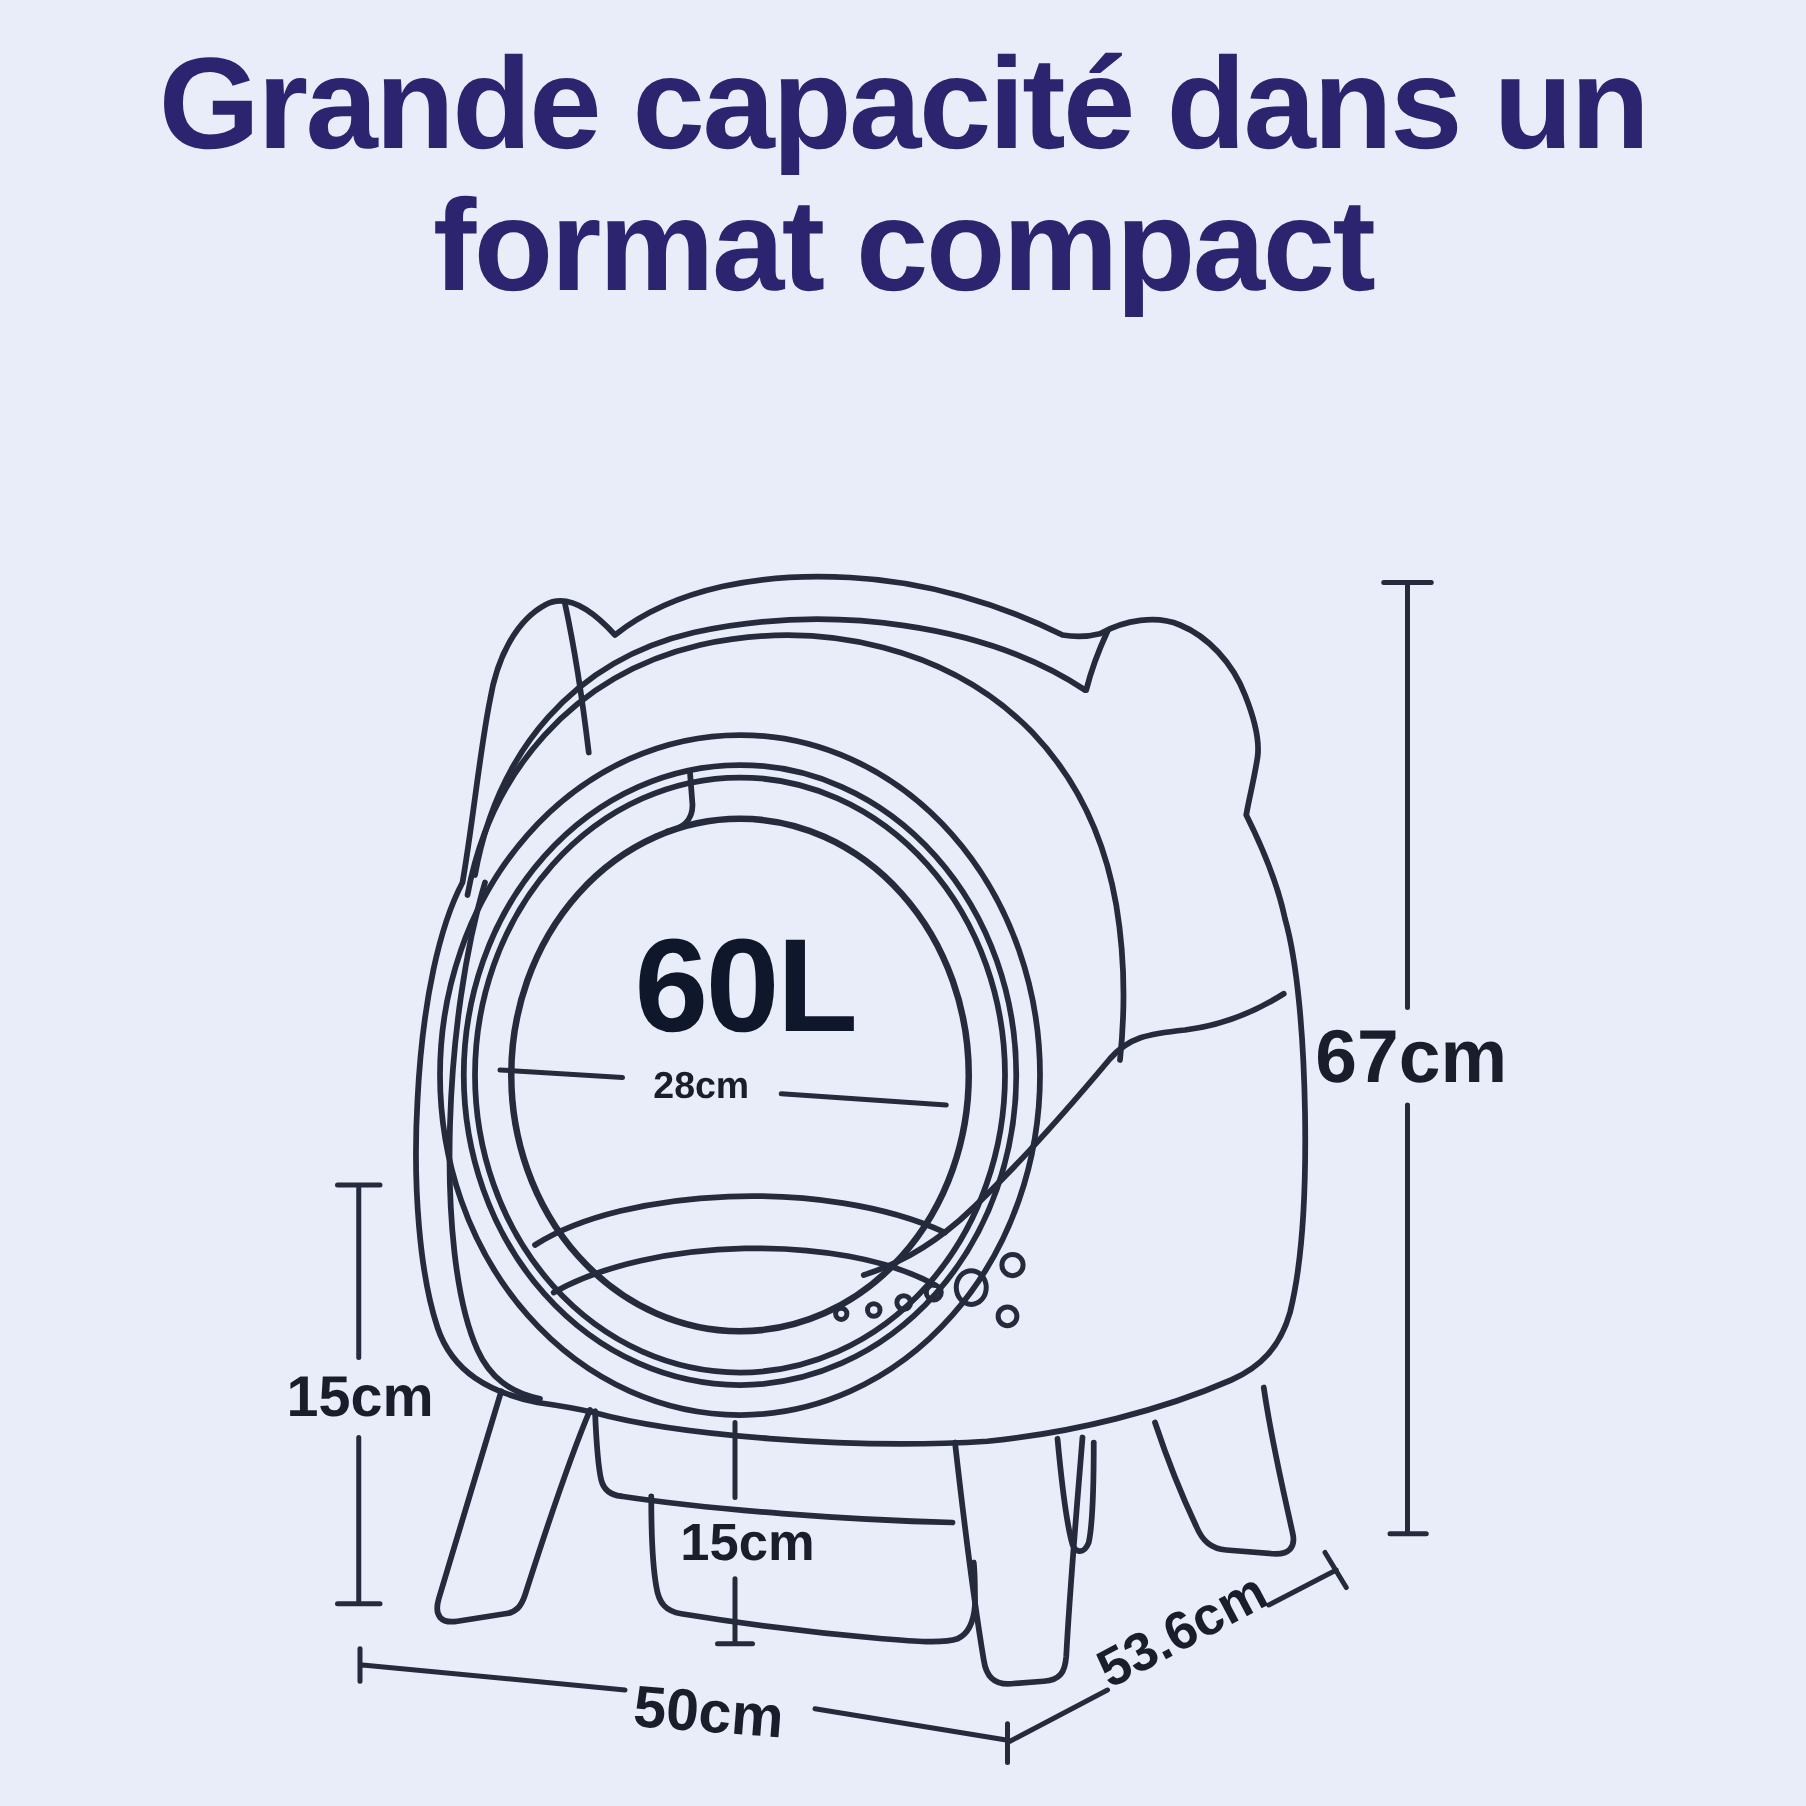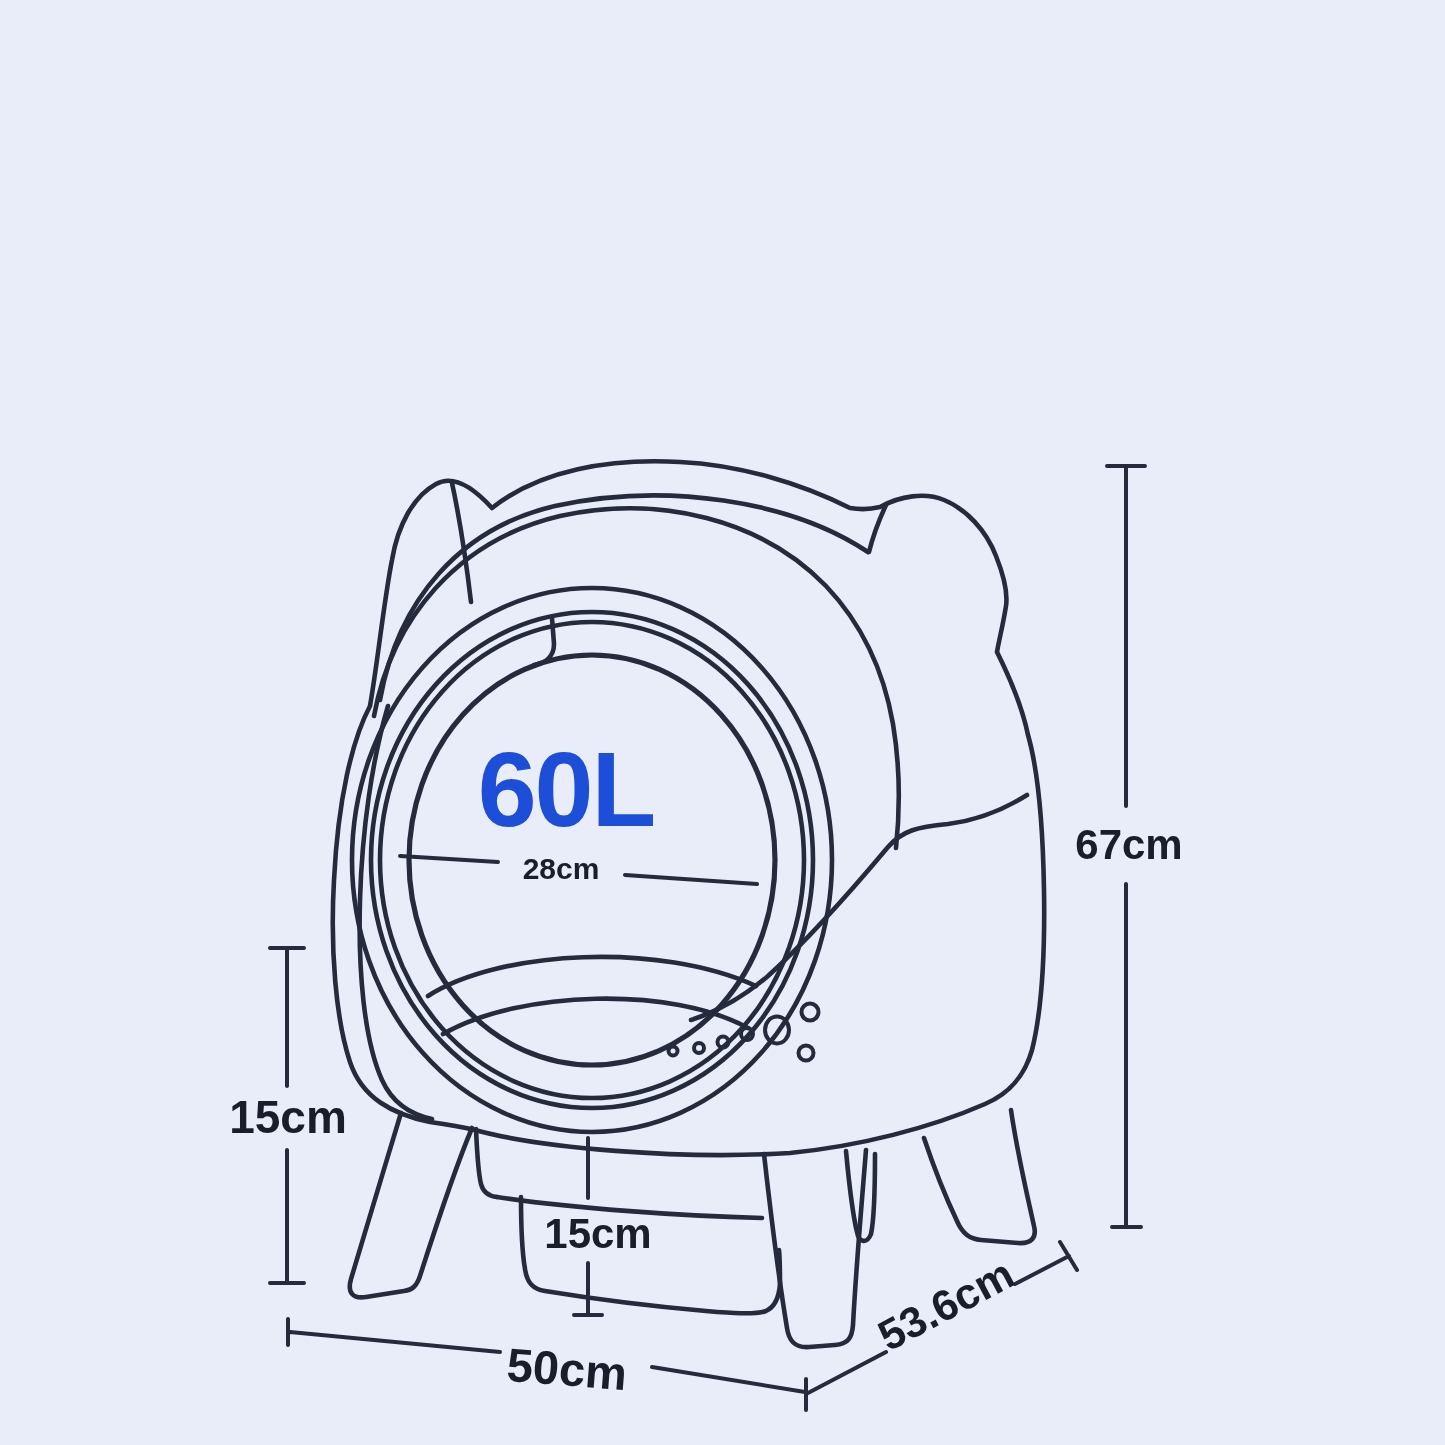--- a/index.html
+++ b/index.html
@@ -15,33 +15,37 @@
   }
   .subtitle{
     position:absolute;left:64px;top:298px;
     font-size:39px;line-height:1.62;font-weight:500;color:#2a2363;
   }
   svg.art{position:absolute;left:0;top:0;width:1445px;height:1445px;}
   .dim{
     position:absolute;font-weight:700;color:#1a1d2b;white-space:nowrap;
     transform:translate(-50%,-50%);
   }
-  .capacity{left:566px;top:789px;font-size:106px;font-weight:800;color:#1d4ed8;letter-spacing:-2px;}
+  .capacity{left:596px;top:789px;font-size:106px;font-weight:800;color:#0f172a;letter-spacing:-2px;}
   .d28 {left:561px;top:869px;font-size:30px;}
-  .d67 {left:1129px;top:845px;font-size:42px;}
+  .d67 {left:1129px;top:845px;font-size:60px;}
   .d15l{left:288px;top:1117px;font-size:46px;}
   .d15d{left:598px;top:1234px;font-size:42px;}
   .d50 {left:567px;top:1369px;font-size:47px;transform:translate(-50%,-50%) rotate(4.5deg);}
   .d536{left:946px;top:1305px;font-size:43px;transform:translate(-50%,-50%) rotate(-28deg);}
 </style>
 </head>
 <body>
 
 <div class="stage">
 
+  <div class="title">
+    <div>Grande capacité dans un</div>
+    <div>format compact</div>
+  </div>
 
   <div class="subtitle">
   </div>
 
   <svg class="art" viewBox="0 0 1445 1445" fill="none" stroke="#252b3d" stroke-width="4.6" stroke-linecap="round" stroke-linejoin="round">
 
     <g>
       <path d="M 430 1122 C 392 1114 362 1098 350 1062 C 336 1020 330 950 334 880 C 338 800 352 740 370 706 C 378 660 384 600 392 560 C 398 524 414 496 436 484 C 452 475 472 486 492 508 C 540 470 610 458 680 462 C 740 465 800 483 850 508 C 862 510 872 509 880 507 C 900 496 925 492 944 500 C 966 509 986 530 996 556 C 1004 576 1008 592 1006 606 C 1003 625 999 640 997 652 C 1010 678 1022 706 1028 735 C 1038 770 1043 830 1044 890 C 1045 950 1042 1010 1032 1050 C 1024 1078 1008 1094 985 1104 C 930 1128 860 1146 790 1153 C 680 1160 540 1148 475 1130 C 458 1126 444 1124 430 1122 Z"></path>
       <path d="M 388 706 C 372 760 362 830 360 900 C 358 970 364 1040 382 1080 C 392 1102 408 1114 432 1119"></path>
       <path d="M 374 716 C 392 618 458 540 560 516 C 660 494 762 520 826 586 C 862 624 884 672 893 724 C 900 766 900 810 896 848"></path>

